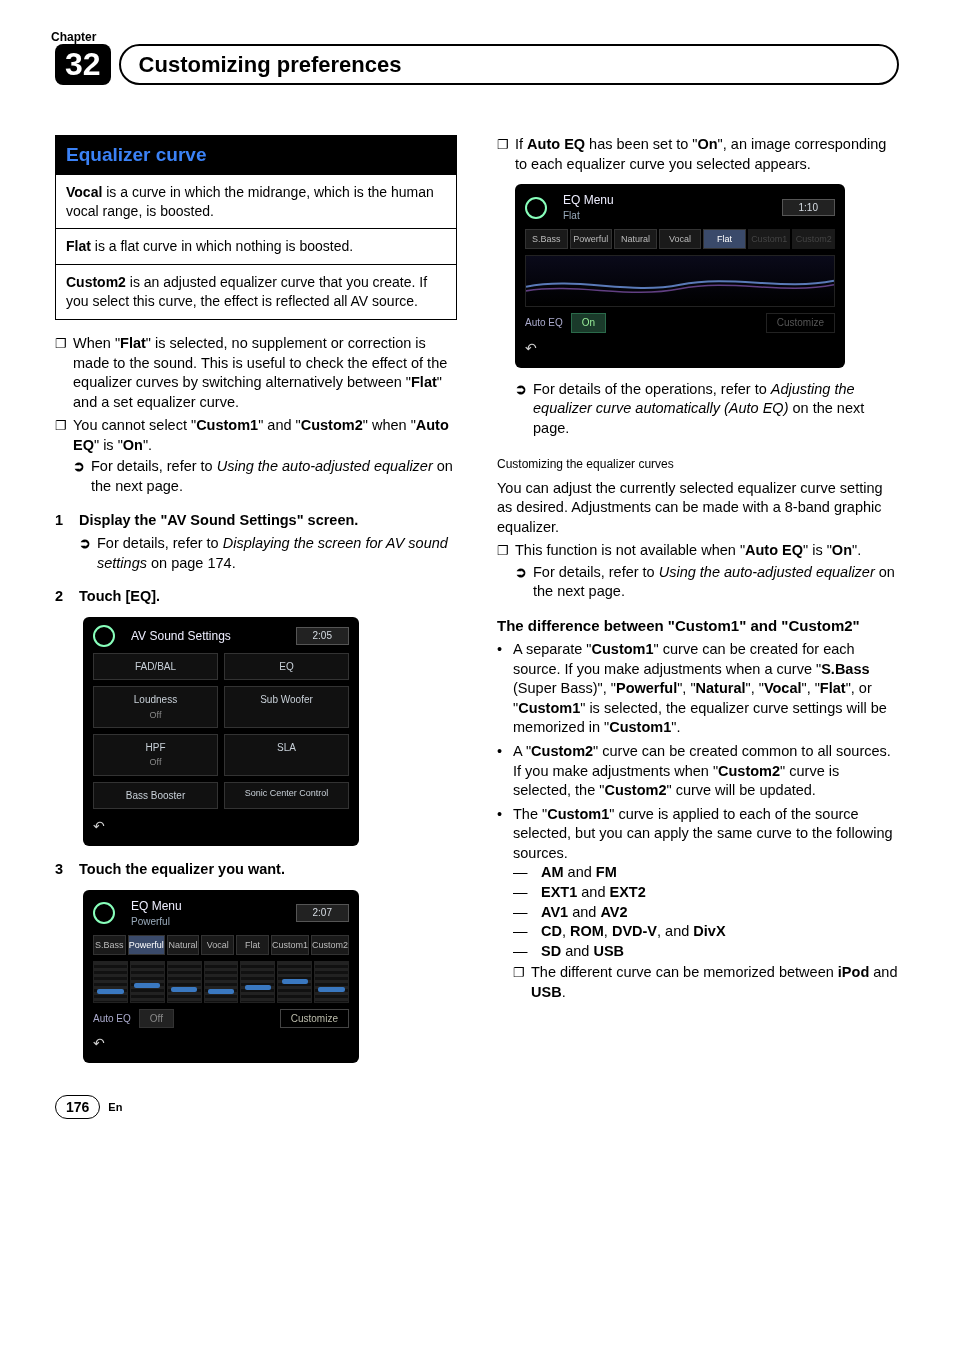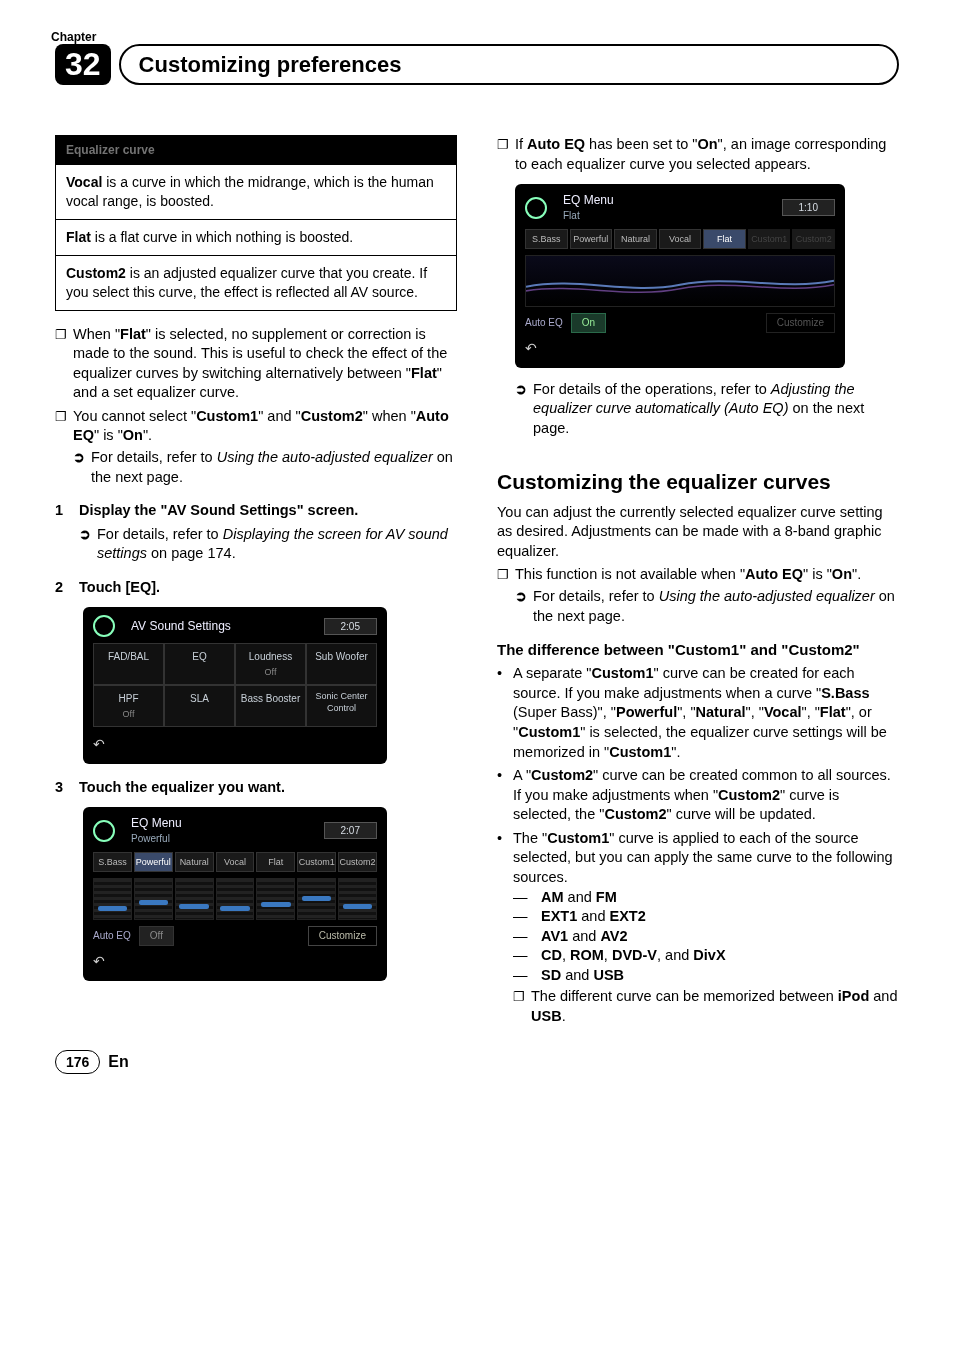--- a/index.html
+++ b/index.html
@@ -53,24 +53,24 @@
     flex: 1;
     font-size: 14.5px;
     line-height: 1.35;
   }
   .eq-box {
     border: 1px solid #000;
     margin-bottom: 14px;
   }
   .eq-box-header {
     background: #000;
-    color: #737373;
+    color: #3b82f6;
     font-weight: bold;
     padding: 6px 10px;
-    font-size: 12px;
+    font-size: 19px;
   }
   .eq-box-cell {
     padding: 8px 10px;
     border-top: 1px solid #000;
     font-size: 14px;
   }
   .eq-box-cell:first-of-type { border-top: none; }
   .term { font-weight: bold; }
   .indent-list { margin: 0; padding: 0; list-style: none; }
   .indent-list li { display: flex; margin-bottom: 4px; }
@@ -82,31 +82,31 @@
   .li-body { flex: 1; }
   .sub-indent { display:flex; margin-top:2px; }
   .sub-bullet { flex:0 0 18px; font-size:14px; font-weight:bold; }
   .step-row { display:flex; margin: 14px 0 4px 0; font-weight:bold; }
   .step-num { flex:0 0 24px; }
   .ref { font-style: italic; }
   .screenshot {
     background: #000;
     border-radius: 6px;
     margin: 10px auto 12px 28px;
-    width: 304px;
+    width: 276px;
     color: #d7dde4;
     font-size: 11px;
     padding: 8px 10px 10px 10px;
     box-sizing: border-box;
   }
   .ss-top { display:flex; align-items:center; gap:16px; margin-bottom:6px;}
   .ss-gear { width:18px; height:18px; border:2px solid #8fb; border-radius:50%; display:inline-block; position:relative;}
   .ss-title { font-size:12px; color:#eef; }
   .ss-time { margin-left:auto; background:#222; padding:1px 16px; border:1px solid #555; font-size:10px;}
-  .ss-grid { display:grid; grid-template-columns: repeat(4,1fr); margin-bottom:8px;}
+  .ss-grid { display:grid; grid-template-columns: repeat(2,1fr); gap:6px; margin-bottom:8px;}
   .ss-btn { background:#111; border:1px solid #333; text-align:center; padding:6px 2px; font-size:10px; color:#c8d0d8;}
   .ss-btn.sm { padding:4px 2px; font-size:9px;}
   .ss-sub { font-size:9px; color:#888; margin-top:2px;}
   .ss-tabs { display:grid; grid-template-columns: repeat(7,1fr); gap:2px; margin-bottom:6px; font-size:9px;}
   .ss-tab { background:#1a1a1a; border:1px solid #333; text-align:center; padding:3px 0; color:#bbb;}
   .ss-tab.sel { background:#3a4a6a; color:#fff;}
   .ss-tab.dim { color:#444; border-color:#1a1a1a;}
   .ss-bars { display:grid; grid-template-columns: repeat(7,1fr); gap:2px; height:42px; margin-bottom:6px;}
   .ss-bar { background:repeating-linear-gradient(#222 0 3px,#111 3px 6px); border:1px solid #222; position:relative;}
   .ss-bar::after{content:"";position:absolute;left:10%;right:10%;height:5px;background:#3a78c0;border-radius:2px;}
@@ -114,30 +114,30 @@
   .b5::after{bottom:12px;} .b6::after{bottom:18px;} .b7::after{bottom:10px;}
   .ss-wave { height:50px; background:linear-gradient(#0a0a1a,#000); border:1px solid #222; margin-bottom:6px; position:relative; overflow:hidden;}
   .ss-wave svg{position:absolute;inset:0;}
   .ss-foot { display:flex; align-items:center; gap:8px; font-size:10px;}
   .ss-foot .lbl{color:#aac;}
   .ss-toggle{background:#1a3a2a;border:1px solid #2a6a4a;padding:2px 10px;color:#9e9;font-size:10px;}
   .ss-toggle.off{background:#222;border-color:#333;color:#888;}
   .ss-customize{margin-left:auto;border:1px solid #444;padding:2px 10px;color:#bba;}
   .ss-customize.dim{color:#555;border-color:#222;}
   .ss-back{margin-top:6px;font-size:14px;color:#ccc;}
-  .h2 { font-weight:700; color:#000; font-size:21px; margin:30px 0 6px 0;}
+  .h2 { font-weight:400; color:#000; font-size:12px; margin:18px 0 6px 0;}
   .h3 { font-weight:900; font-size:15px; margin:14px 0 4px 0;}
   .dot-list { list-style:none; padding:0; margin:0;}
   .dot-list > li { display:flex; margin-bottom:4px;}
   .dot { flex:0 0 16px;}
   .dash-row{display:flex;}
   .dash{flex:0 0 28px;}
   .page-foot{display:flex;align-items:center;gap:8px;margin-top:20px;}
   .page-num{border:1.5px solid #000;border-radius:14px;padding:3px 10px;font-weight:bold;font-size:14px;}
-  .en{font-size:16px;font-weight:bold;}
+  .en{font-size:11px;font-weight:bold;}
 </style>
 </head>
 <body>
 
 <div class="page">
 
   <div class="chapter-label">Chapter</div>
   <div class="title-row">
     <div class="chapter-num">32</div>
     <div class="title-pill">Customizing preferences</div>

